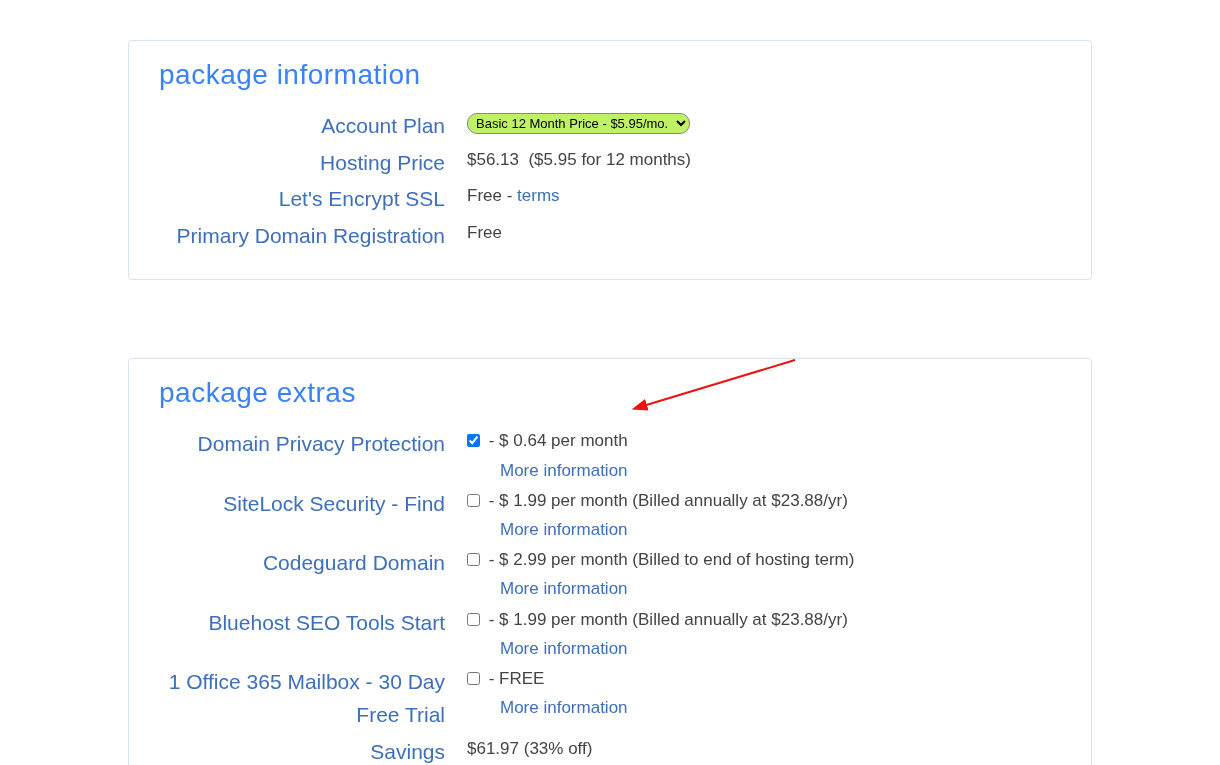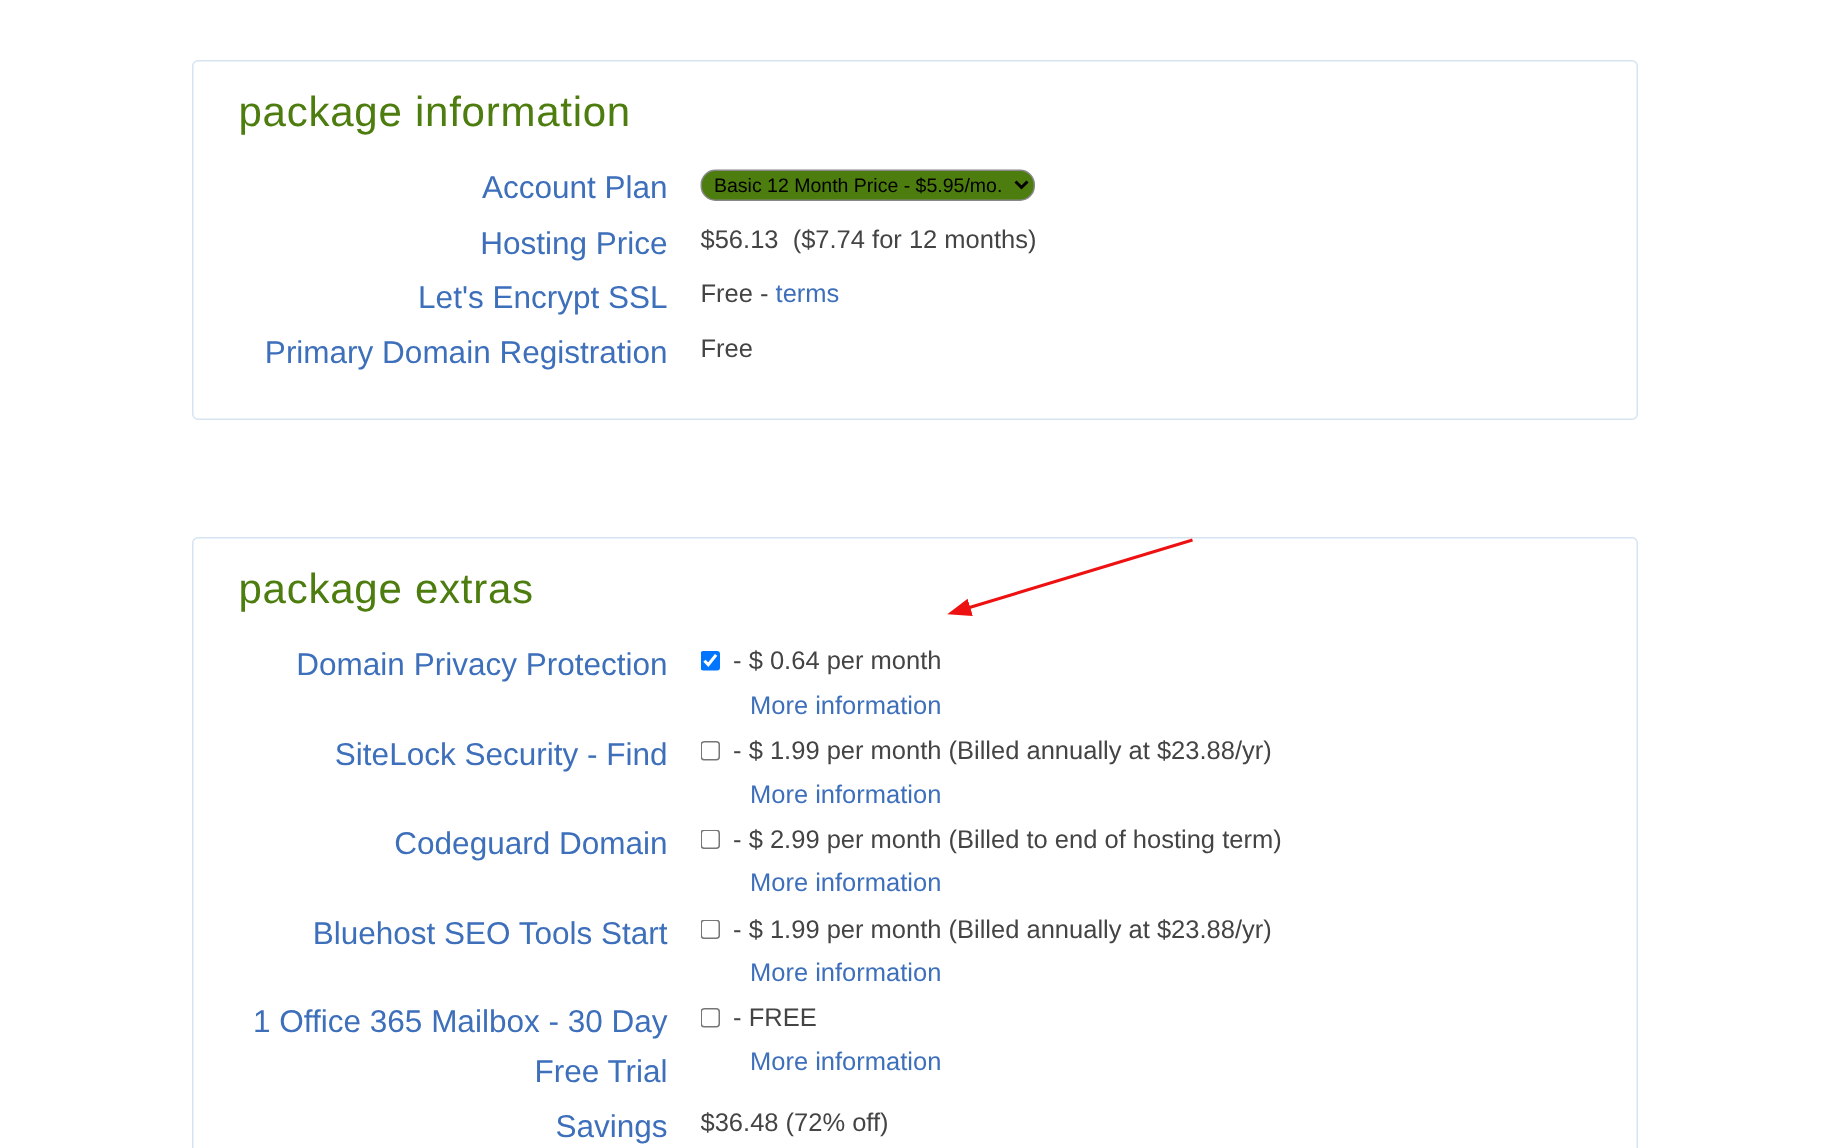--- a/index.html
+++ b/index.html
@@ -20,21 +20,21 @@
       border: 1px solid #d6e4f2;
       border-radius: 4px;
       margin: 0 128px 0 128px;
       padding: 18px 30px 24px 30px;
       background: #fff;
     }
     .panel + .panel { margin-top: 78px; }
     h2 {
       font-weight: 300;
       font-size: 28px;
-      color: #4d7c0f;
+      color: #3b82f6;
       margin: 0 0 18px 0;
       letter-spacing: .5px;
     }
     .row {
       display: flex;
       align-items: flex-start;
       margin: 3px 0;
       line-height: 1.6;
     }
     .label-col {
@@ -56,21 +56,21 @@
       color: #3d6fbb;
       cursor: pointer;
       font-size: 17px;
     }
     select {
       font-family: inherit;
       font-size: 13px;
       padding: 1px 4px;
       border: 1px solid #888;
       border-radius: 10px;
-      background: #4d7c0f;
+      background: #bef264;
     }
     input[type="checkbox"] {
       margin: 0 4px 0 0;
       vertical-align: -1px;
     }
     .subline {
       display: block;
       margin-top: 2px;
       margin-left: 33px;
     }
@@ -94,21 +94,21 @@
       <div class="value-col">
         <select>
           <option>Basic 12 Month Price - $5.95/mo.</option>
         </select>
       </div>
     </div>
 
     <div class="row">
       <div class="label-col">Hosting Price</div>
       <div class="value-col">
-        <span>$56.13</span>&nbsp;&nbsp;<span>($7.74 for 12 months)</span>
+        <span>$56.13</span>&nbsp;&nbsp;<span>($5.95 for 12 months)</span>
       </div>
     </div>
 
     <div class="row">
       <div class="label-col">Let's Encrypt SSL</div>
       <div class="value-col">
         <span>Free - </span><span class="link">terms</span>
       </div>
     </div>
 
@@ -156,21 +156,21 @@
     <div class="row">
       <div class="label-col">1 Office 365 Mailbox - 30 Day Free Trial</div>
       <div class="value-col">
         <input type="checkbox" style=""><span> - FREE</span>
         <span class="subline link">More information</span>
       </div>
     </div>
 
     <div class="row">
       <div class="label-col">Savings</div>
-      <div class="value-col">$36.48 (72% off)</div>
+      <div class="value-col">$61.97 (33% off)</div>
     </div>
 
     <div class="row">
       <div class="label-col">Total</div>
       <div class="value-col">$83.28</div>
     </div>
   </div>
 
   <div class="arrow-wrap" style="left:635px; top:358px;">
     <svg class="arrow" width="170" height="60">

